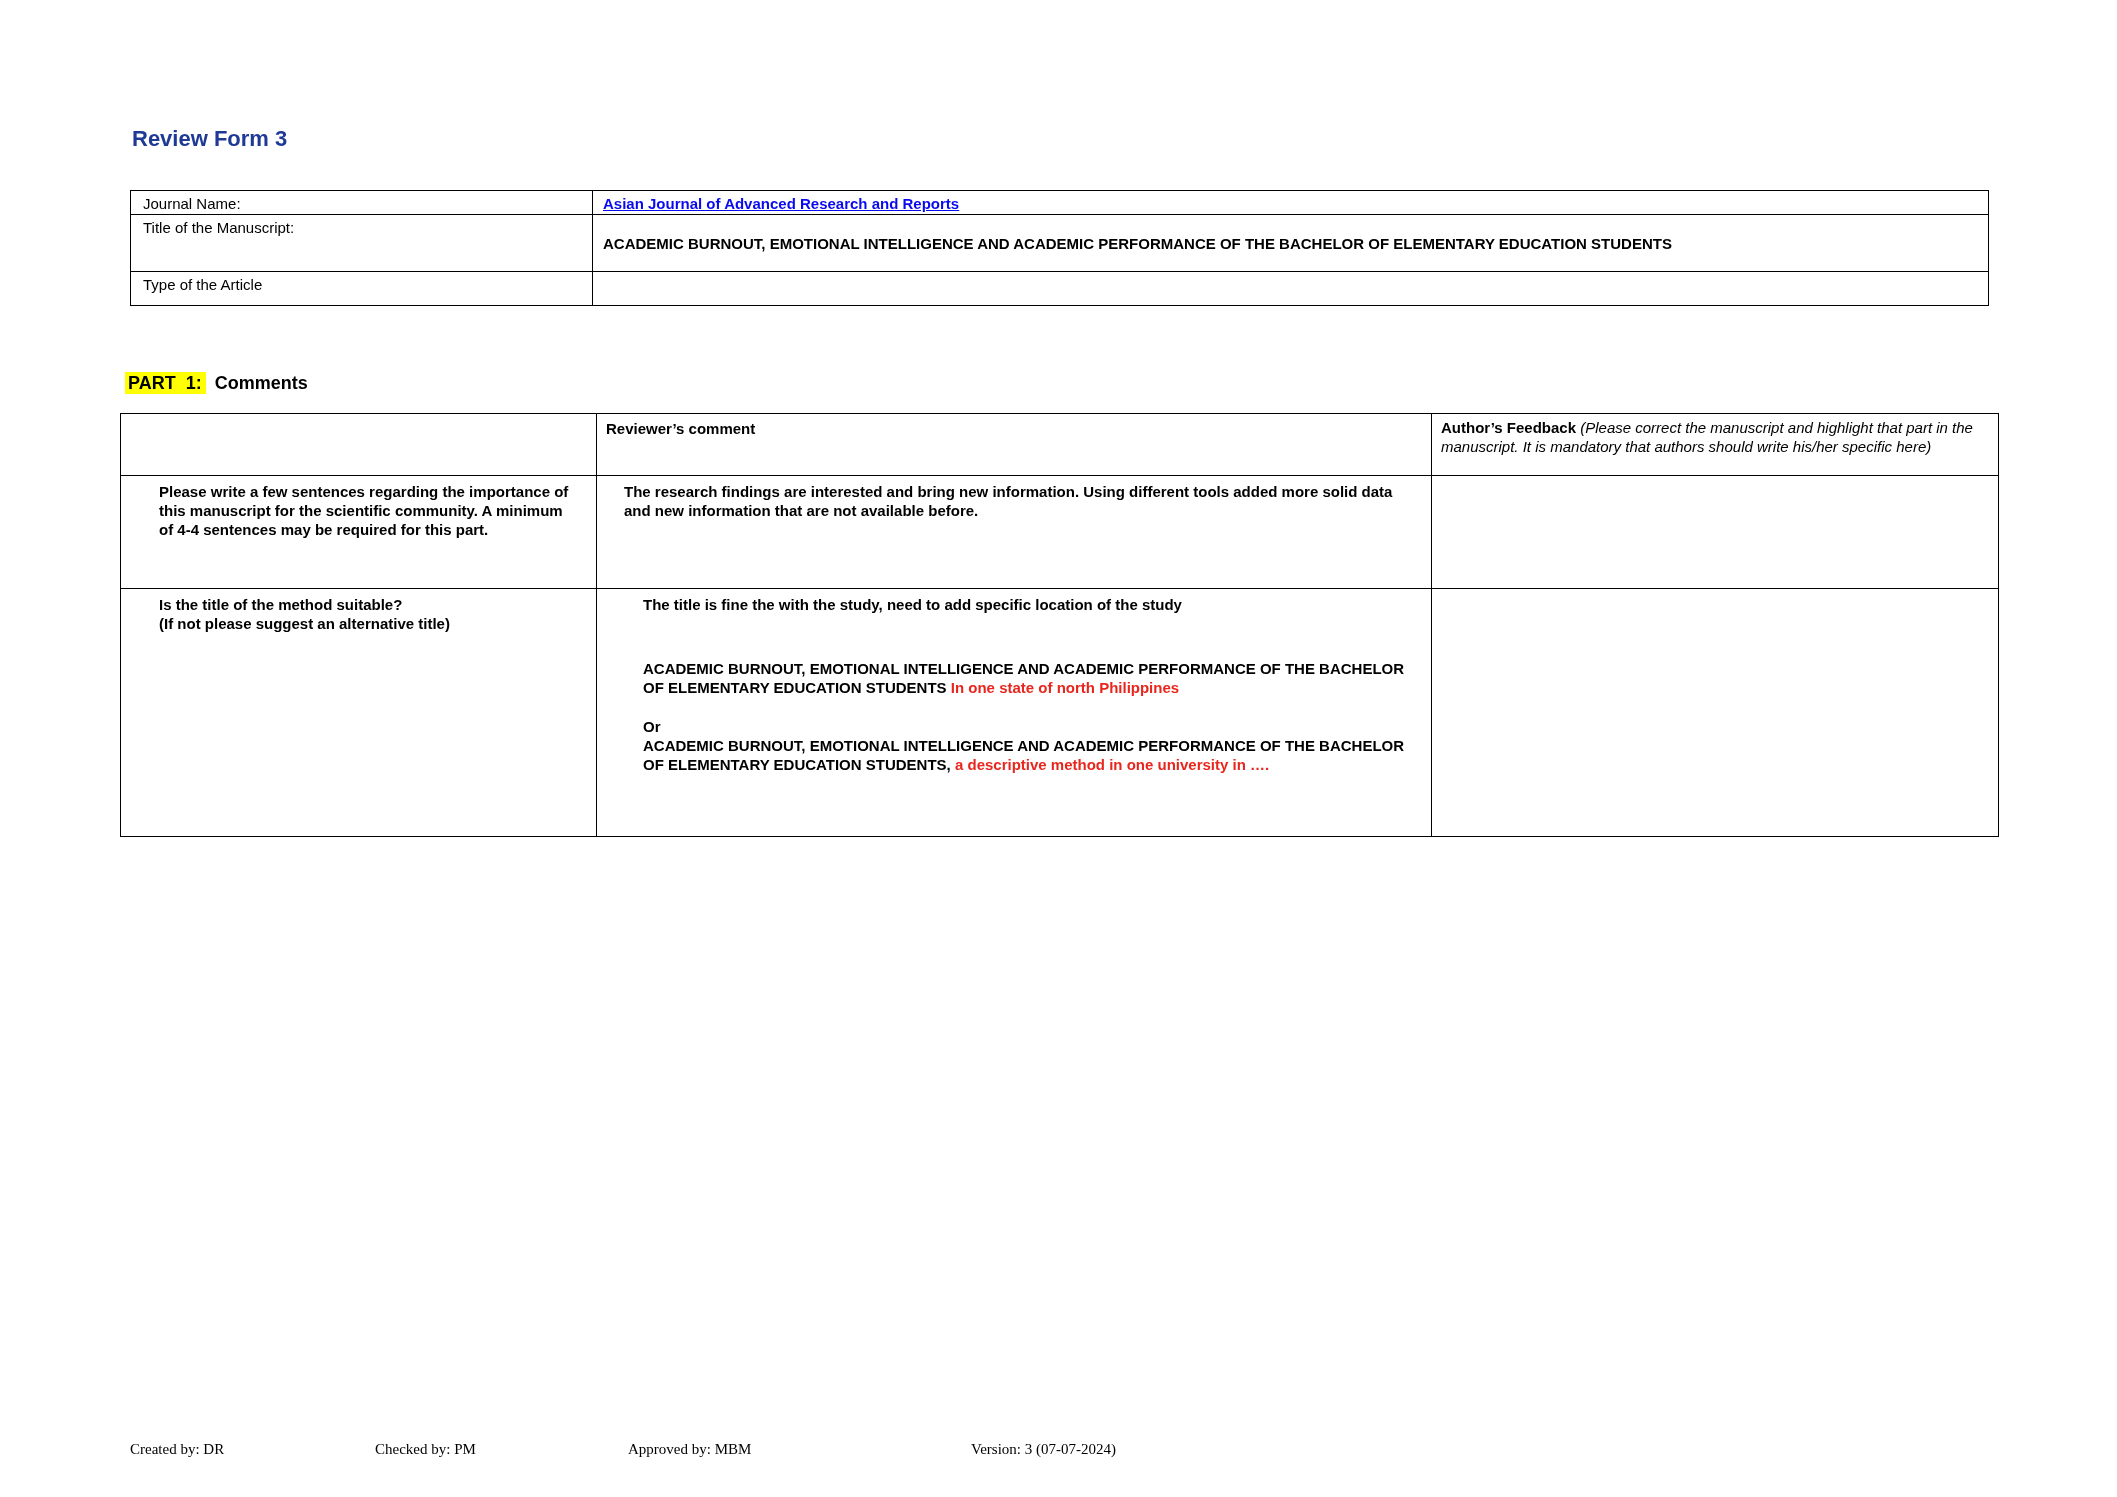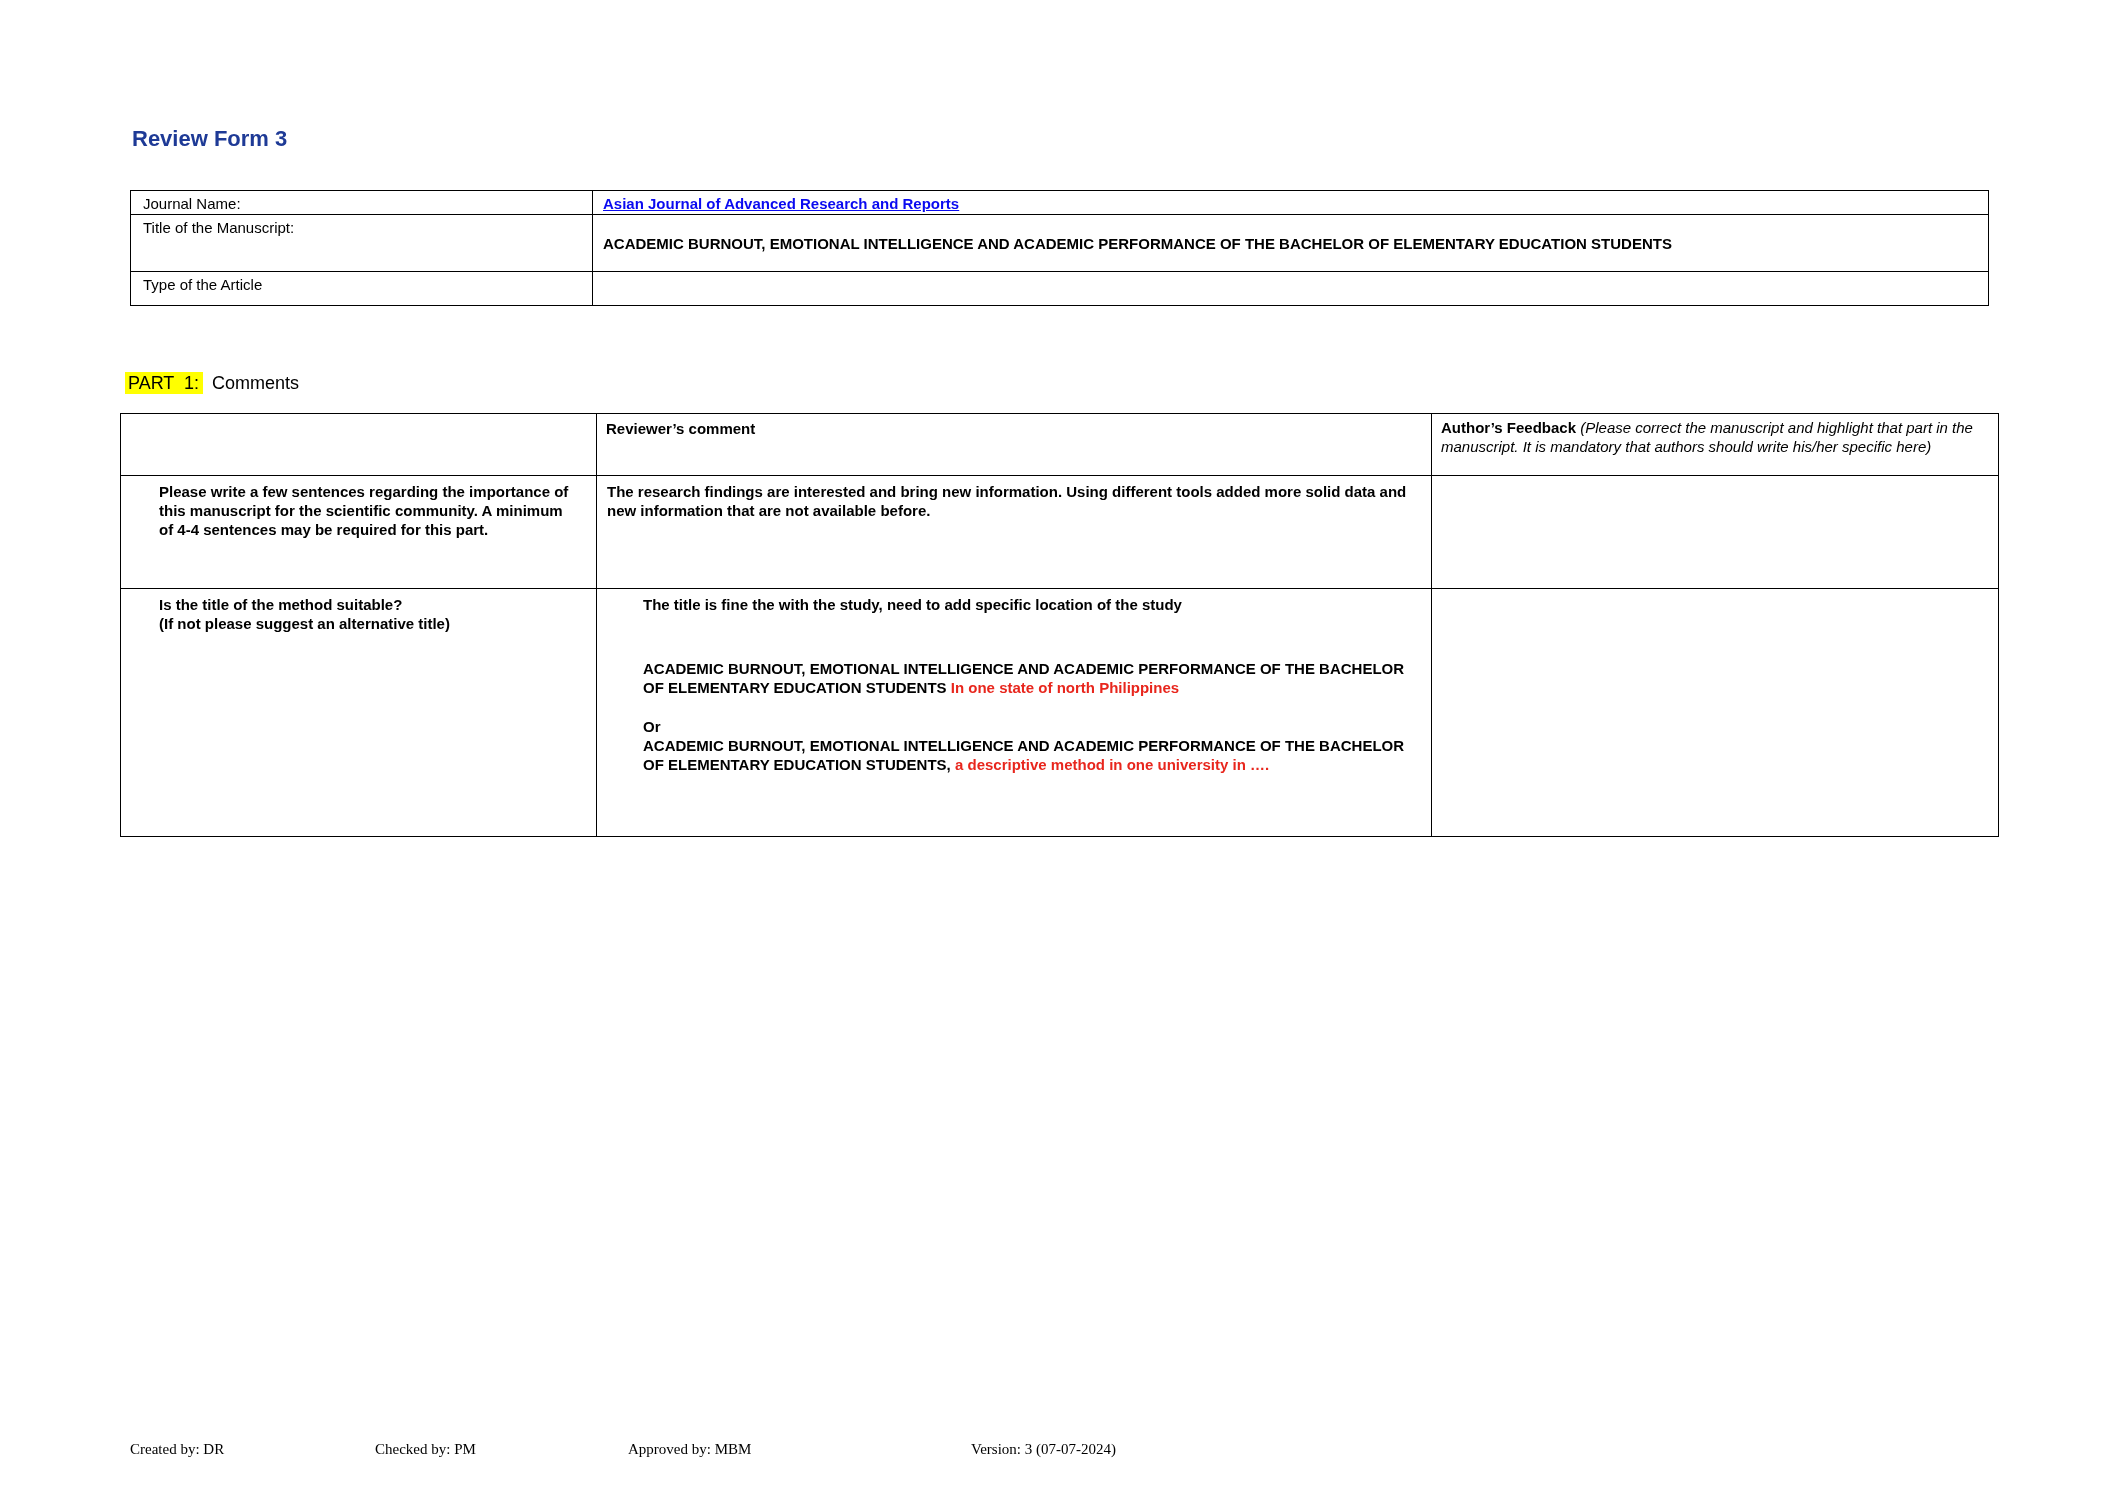--- a/index.html
+++ b/index.html
@@ -22,35 +22,35 @@
   .t1 td{font-size:15px;line-height:19px;}
   .t1 .lbl{padding:3px 6px 0 12px;font-weight:normal;}
   .t1 .val{padding:3px 10px 0 10px;font-weight:bold;}
   .t1 .val-mid{vertical-align:middle;padding-top:0;}
   .t1 tr.r-sm1{height:24px;}
   .t1 tr.r-sm2{height:27px;}
   .t1 tr.r-title{height:57px;}
   .t1 tr.r-sm3{height:34px;}
   .journal-link{color:#0a0af0;font-weight:bold;text-decoration:underline;cursor:pointer;}
   
-  .part1{position:absolute;left:125px;top:371px;font-size:18px;font-weight:normal;line-height:24px;}
+  .part1{position:absolute;left:125px;top:371px;font-size:18px;font-weight:bold;line-height:24px;}
   .badge{background:#ffff00;white-space:pre;padding:1px 4px 1px 3px;}
   .part1-title{margin-left:9px;}
   
   .t2{left:120px;top:413px;width:1878px;}
   .t2 td{font-size:15px;line-height:19px;font-weight:bold;}
   .t2 tr.hdr{height:62px;}
   .t2 tr.row1{height:113px;}
   .t2 tr.row2{height:248px;}
   .rev-hdr{padding:5px 10px 0 9px;}
   .fb-hdr{padding:4px 10px 0 9px;line-height:18px;}
   .fb-i{font-weight:normal;font-style:italic;}
   .q{padding:6px 20px 0 38px;}
   .q .q-line{margin:0;}
-  .c{padding:6px 12px 0 10px;}
+  .c{padding:6px 12px 0 27px;}
   .c2{padding-left:46px;padding-right:14px;}
   .intro{margin:0 0 45px 0;}
   .tblock{margin:0;}
   .tblock1{margin-bottom:20px;}
   .orl{margin:0;}
   .red{color:#e8261d;}
   .f{padding:4px;}
   
   .footer span{
     position:absolute;top:1441px;

